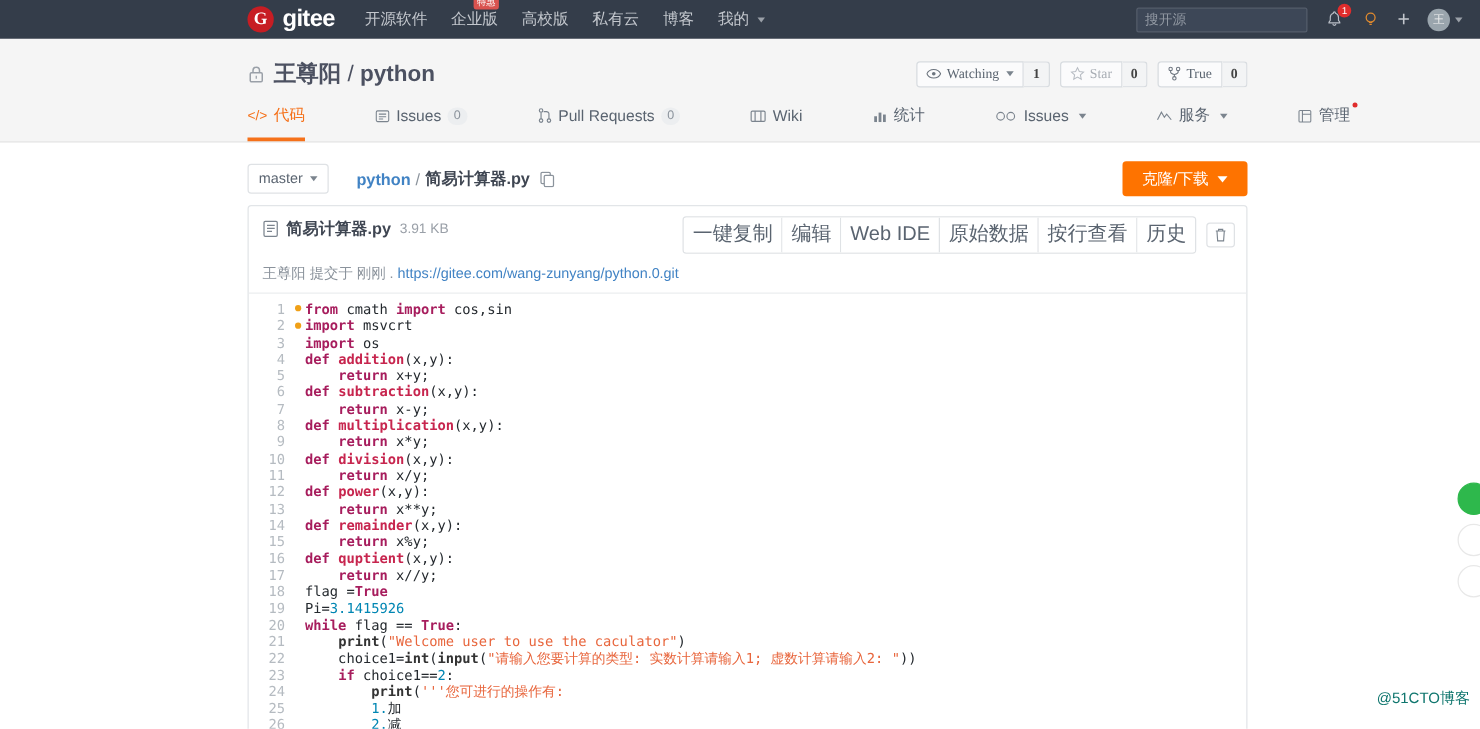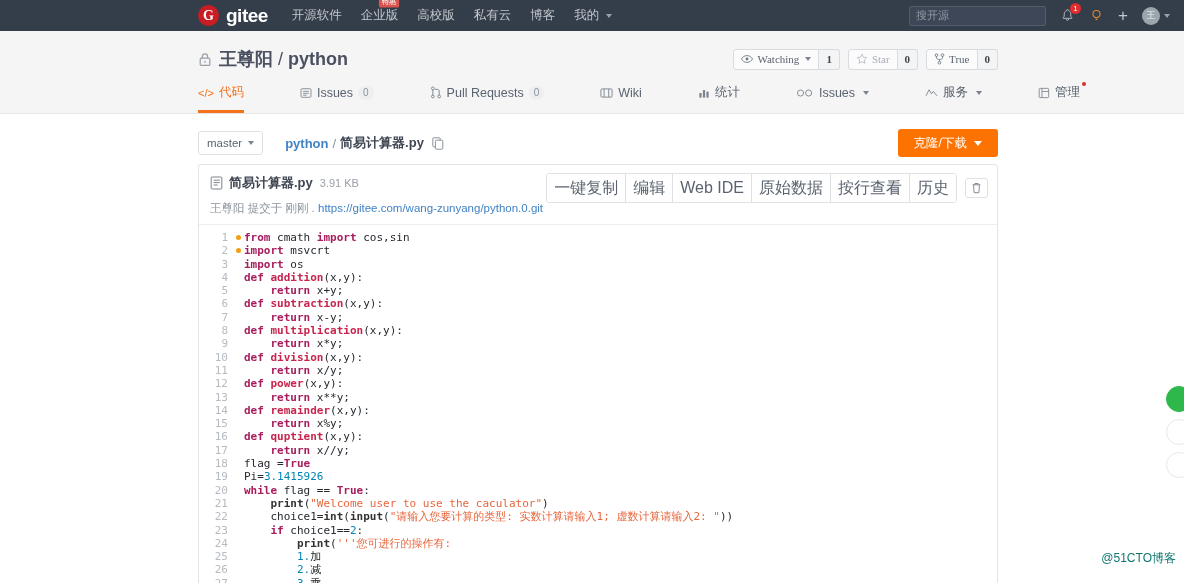--- a/index.html
+++ b/index.html
@@ -266,21 +266,21 @@
   .file-head {
     padding: 9px 11px 8px 11px;
     border-bottom: 1px solid #eceef0;
     position: relative;
   }
   .file-head-top { display: flex; align-items: center; }
   .file-icon { margin-right: 6px; display:flex; }
   .file-name { font-size: 13px; color: #3f4652; font-weight: bold;}
   .file-size { font-size: 11px; color: #9aa0a8; margin-left: 7px; }
   .file-meta {
-    margin-top: 9px;
+    margin-top: 19px;
     font-size: 11.5px;
     color: #8b939c;
   }
   .file-meta a { color: #4183c4; text-decoration: none; }
   .file-tools {
     position: absolute;
     right: 9px; top: 8px;
     display: flex; align-items: center;
   }
   .tool-group { display: flex; border: 1px solid #dfe2e5; border-radius: 3px; overflow: hidden; }

